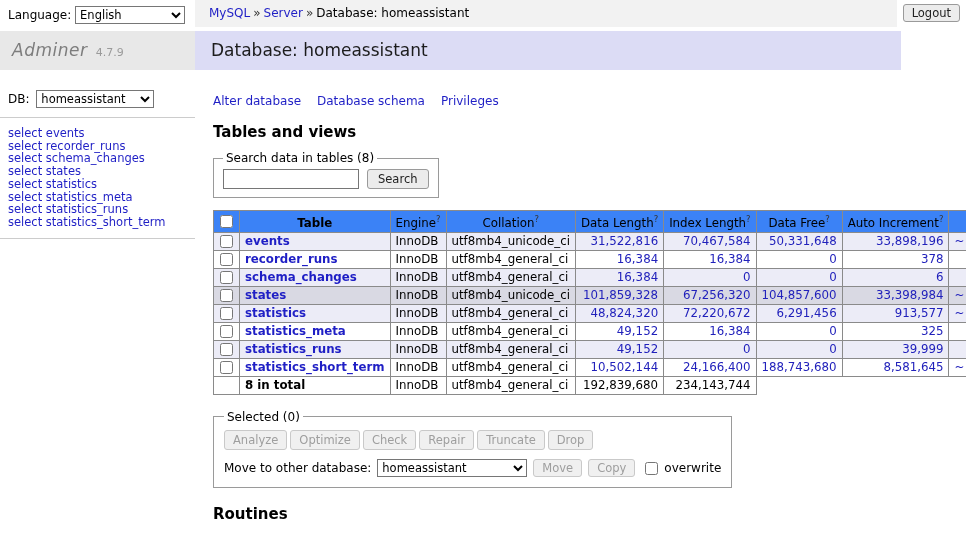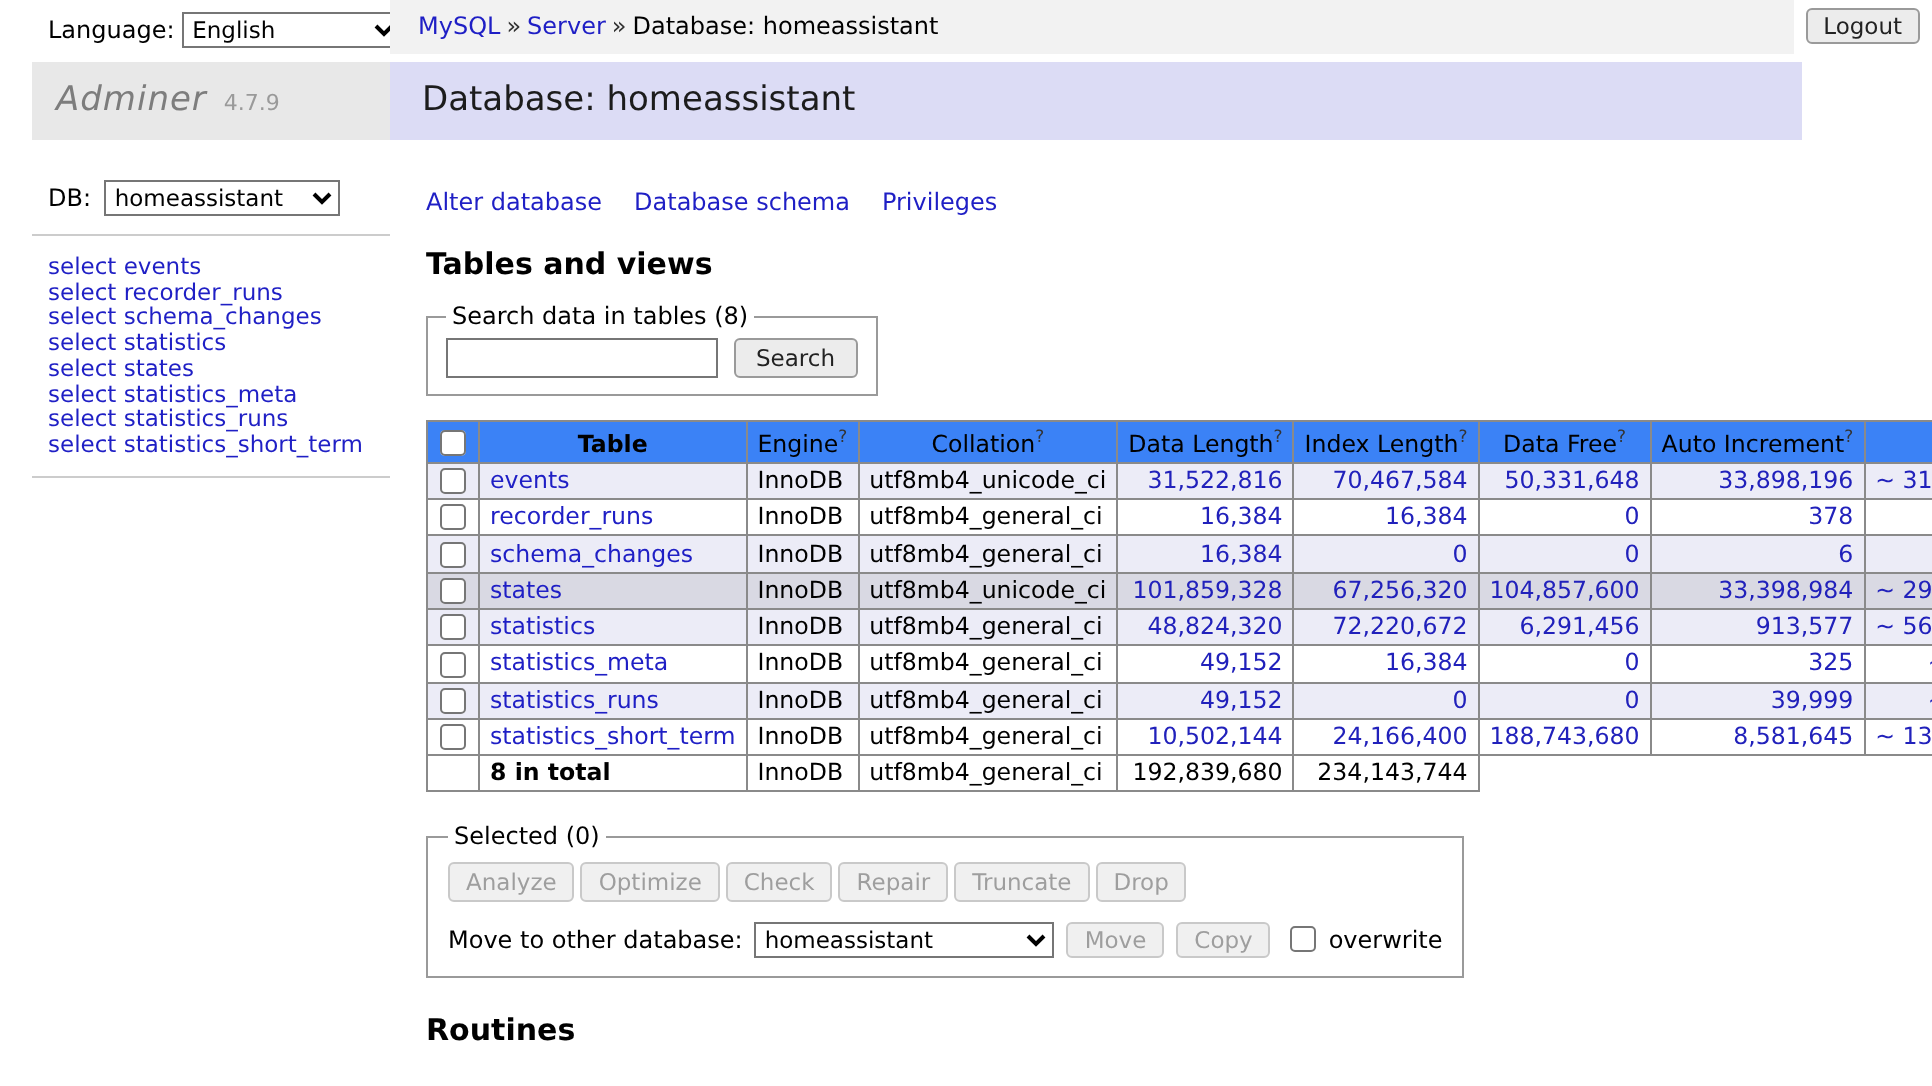--- a/index.html
+++ b/index.html
@@ -3,21 +3,21 @@
 <meta charset="utf-8">
 <style>
   * { box-sizing: border-box; }
   html,body { margin:0; padding:0; background:#fff; }
   body { font-family:"DejaVu Sans","Liberation Sans",sans-serif; font-size:12.5px; color:#000; }
   .page { width:966px; height:543px; overflow:hidden; display:flex; background:#fff; }
 
   a { color:#1f1fc5; text-decoration:none; cursor:pointer; }
 
   
-  .sidebar { flex:0 0 195px; width:195px;padding-left:16px; }
+  .sidebar { flex:0 0 195px; width:195px; }
   .lang-row { padding:6px 8px 0; font-size:12px; white-space:nowrap; }
   .lang-row select { width:110px; font-size:11.5px; }
   select { font-family:inherit; border:1px solid #767676; background:#fff; }
   .logo { background:#e8e8e8; margin:7px 0 0; padding:9px 12px 10px; font-size:17px; font-weight:normal; }
   .logo-name { font-style:italic; color:#7d7d7d; letter-spacing:0.5px; }
   .logo-ver { font-size:11px; color:#9a9a9a; margin-left:3px; }
   .db-row { margin:20px 8px 0; font-size:12px; white-space:nowrap; }
   .db-row select { width:118px; font-size:11.5px; margin-left:3px; }
   .side-links { margin:10px 8px 2px; font-size:12px; }
   .side-links.second { margin-top:1px; }
@@ -59,21 +59,21 @@
   .data thead th:nth-of-type(3){ min-width:94px; }
   .data thead th:nth-of-type(4){ min-width:64px; }
   .data thead th:nth-of-type(5){ min-width:70px; }
   .data thead th:nth-of-type(6){ min-width:58px; }
   .data thead th:nth-of-type(7){ min-width:76px; }
   .data thead th:nth-of-type(8){ min-width:50px; }
   .data thead th:nth-of-type(9){ min-width:50px; }
   .data tbody tr:nth-of-type(odd) { background:#ececf7; }
   .data tbody tr.highlighted { background:#d9d9e3; }
   .data tbody th { text-align:left; }
-  .tname a { font-weight:normal; color:#1f1fc5;text-align:center; }
+  .tname a { font-weight:bold; color:#1f1fc5;text-align:center; }
   .num { text-align:right; color:#2121bb; }
   .txt { text-align:left; }
   .data tfoot th, .data tfoot td { background:#fff; }
   .total-label { text-align:left; font-weight:bold; }
   .total-num { text-align:right; color:#000; }
 
   .sel-fs { margin-top:15px; padding:6px 10px 9px; }
   .btn-row .btn { margin-right:3px; padding:2px 8px; font-size:11.5px; }
   .move-row { margin-top:9px; font-size:12px; display:flex; align-items:center; gap:6px; white-space:nowrap; }
   .move-row select { width:150px; font-size:11.5px; }
@@ -109,22 +109,22 @@
     </div>
 
 
     <hr class="divider">
 
     <div class="tbl-links">
 
     <a>select events</a>
         <a>select recorder_runs</a>
         <a>select schema_changes</a>
+        <a>select states</a>
         <a>select statistics</a>
-        <a>select states</a>
         <a>select statistics_meta</a>
         <a>select statistics_runs</a>
         <a>select statistics_short_term</a>
       </div>
 
     <hr class="divider">
   </aside>
 
   <main class="content">
 

